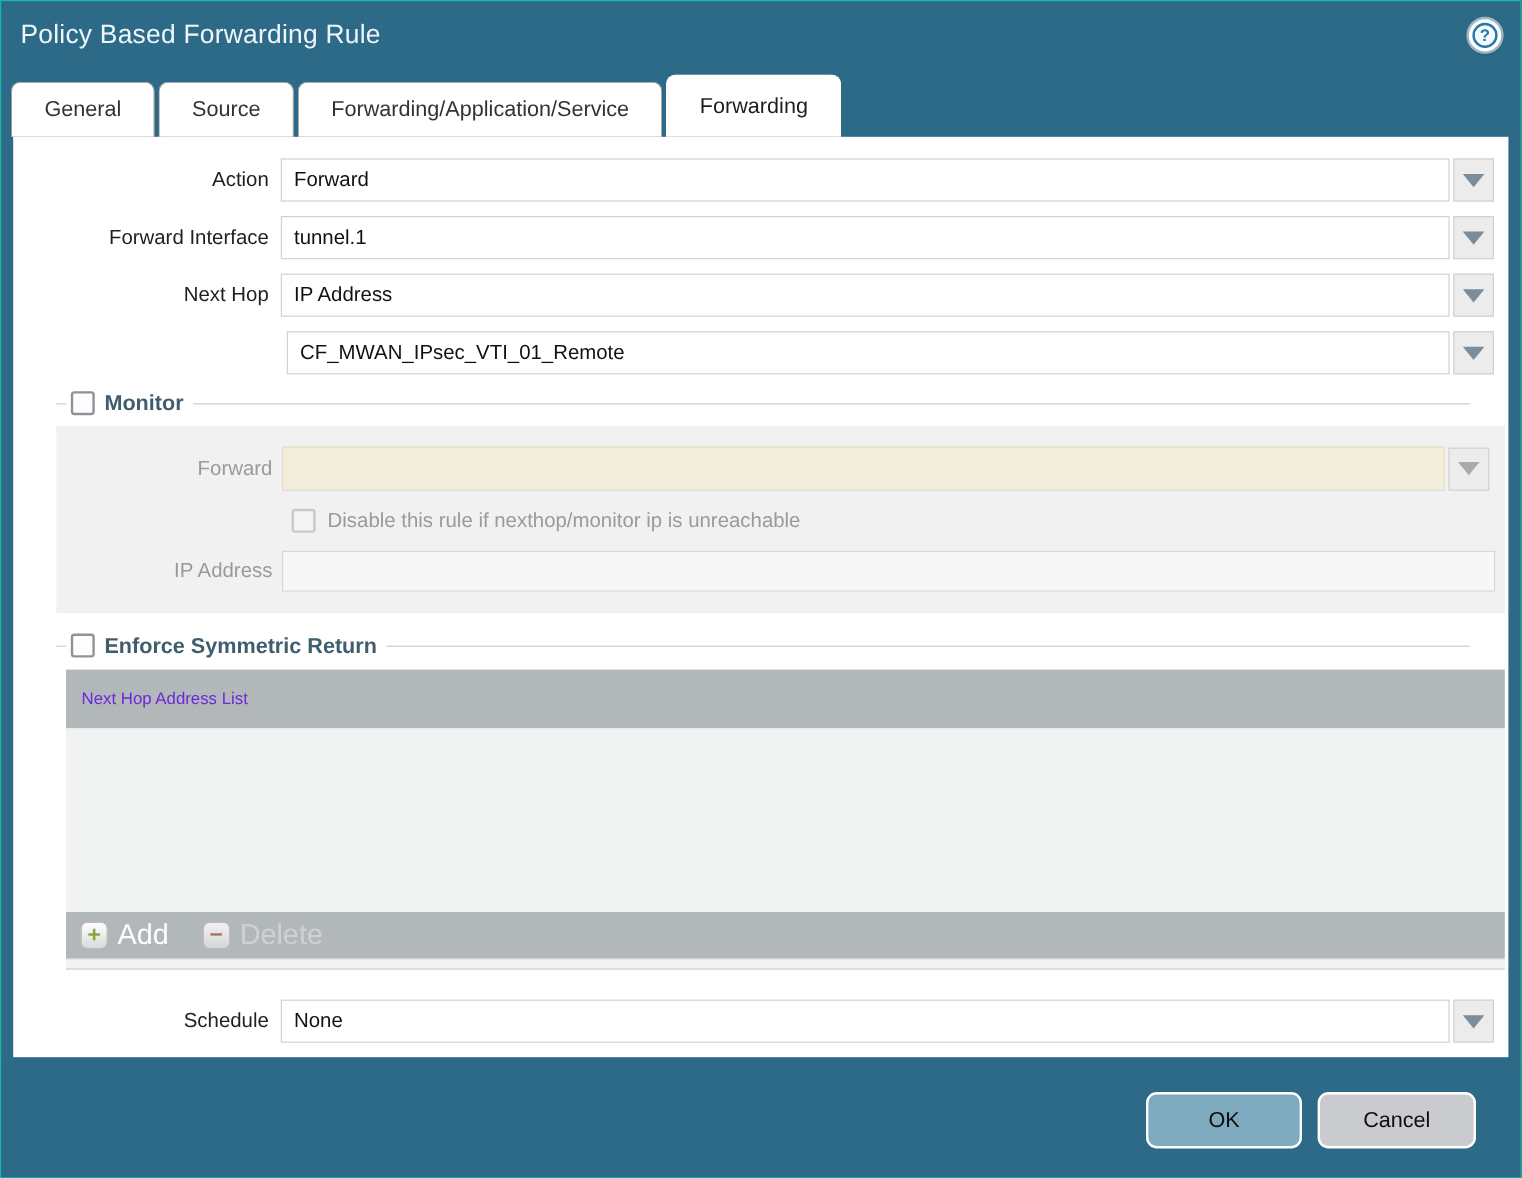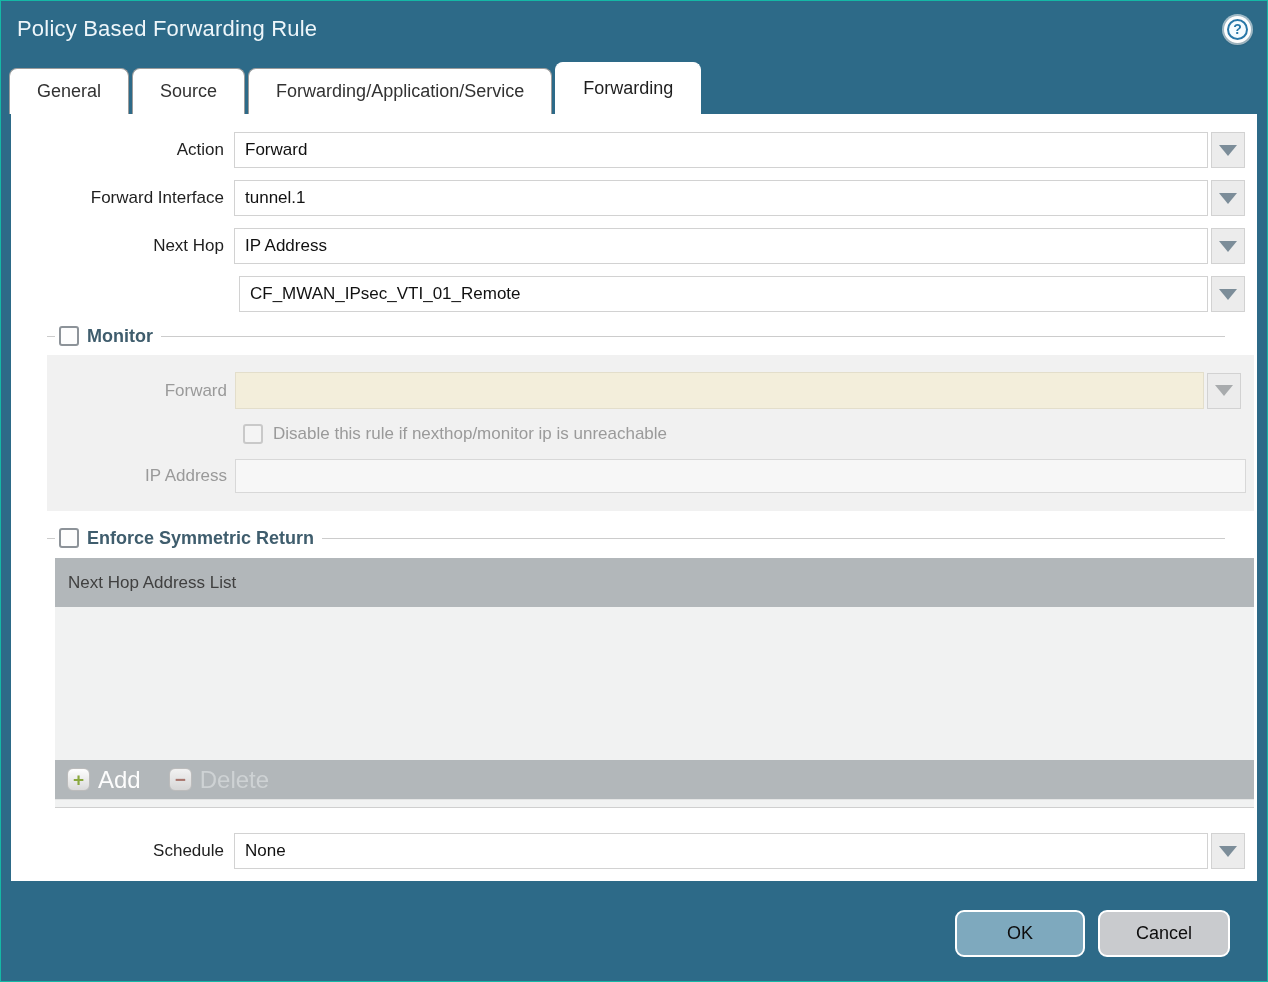--- a/index.html
+++ b/index.html
@@ -73,21 +73,21 @@
   .mrow { display:flex; align-items:center; }
   .mlbl { width:188px; text-align:right; padding-right:8px; font-size:17px; color:#9a9a9a; flex:none; }
   .profile-field { width:969px; height:37px; background:#f3eedb; border:1px solid #e3decb; flex:none; }
   .mcheckrow { margin:15px 0 0 196px; display:flex; align-items:center; }
   .mchecklabel { font-size:17px; color:#9a9a9a; margin-left:10px; }
   .ip-input { width:1011px; height:34px; background:#f7f7f7; border:1px solid #d8d8d8; flex:none; }
   .mrow.ip { margin-top:15px; }
 
   .fieldset.enforce { margin-top:15px; }
   .nh-table { margin:8px 0 0 8px; width:1199px; }
-  .nh-head { height:49px; line-height:49px; background:#b2b7ba; color:#404040; font-size:17px; padding-left:13px; }
+  .nh-head { height:49px; line-height:49px; background:#b2b7ba; color:#6d28d9; font-size:14px; padding-left:13px; }
   .nh-body { height:153px; background:#f1f2f2; }
   .nh-foot { height:39px; background:#b2b7ba; display:flex; align-items:center; padding-left:12px; }
   .tbl-btn { display:flex; align-items:center; margin-right:28px; cursor:pointer; }
   .tbl-btn.disabled { cursor:default; }
   .mini-icon {
     width:23px; height:23px; border-radius:6px; flex:none;
     background:linear-gradient(#fefefe,#dadada); border:1px solid #bcbcbc;
     display:flex; align-items:center; justify-content:center;
     font-size:19px; font-weight:bold; line-height:1;
   }

